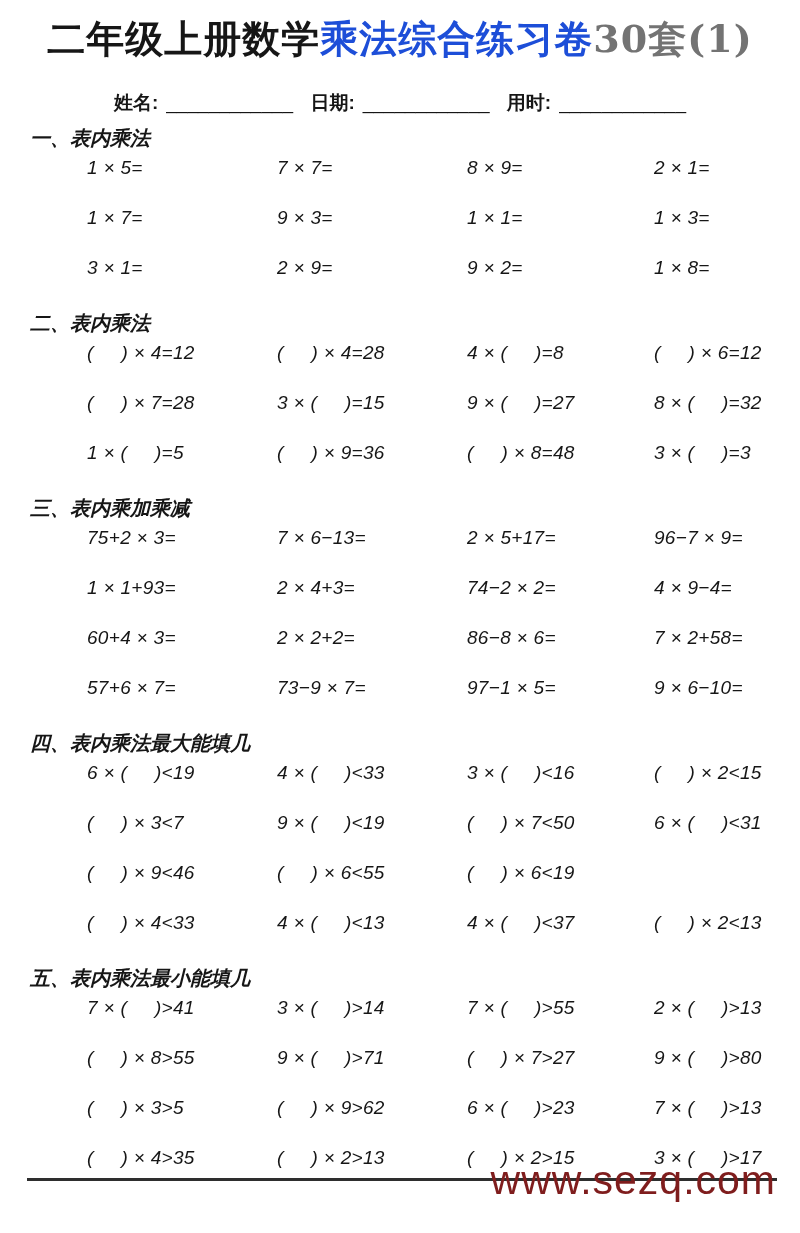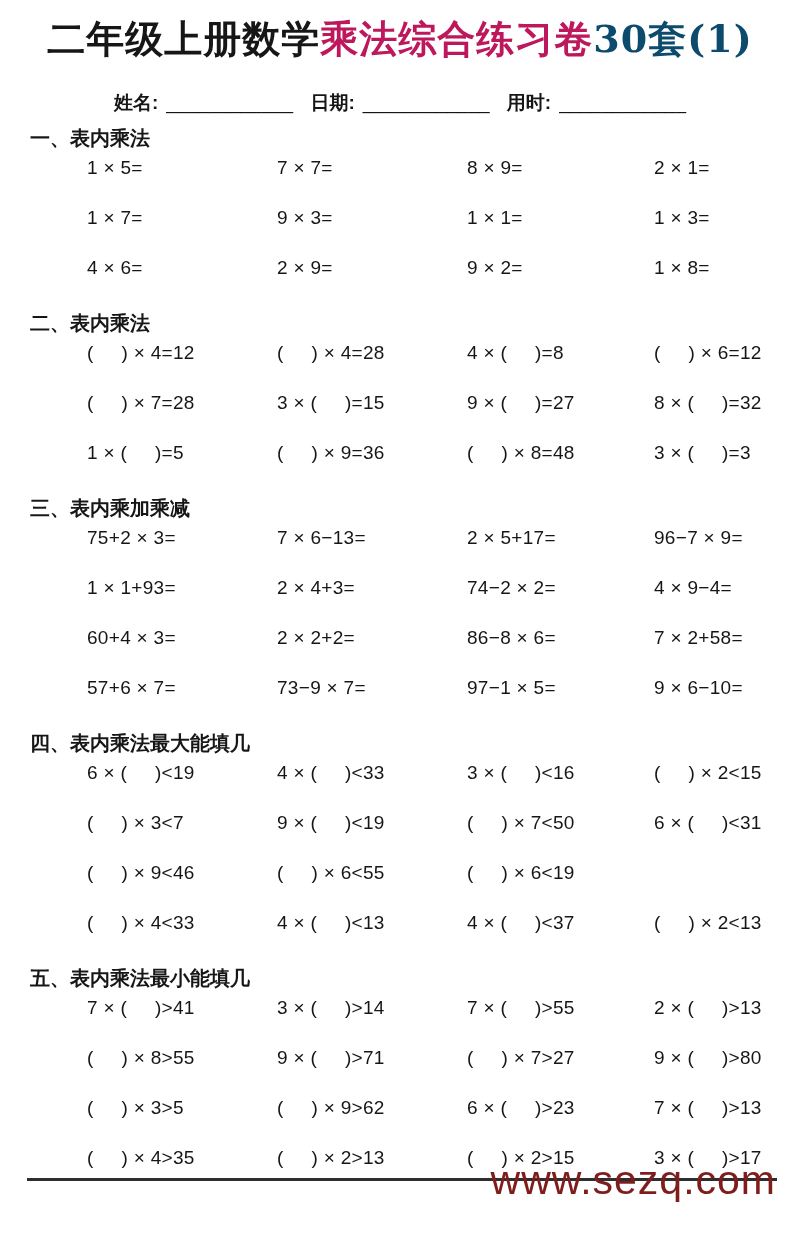--- a/index.html
+++ b/index.html
@@ -14,38 +14,38 @@
   .title{
     margin:16px 0 0 0;
     text-align:center;
     font-size:38px;
     font-weight:900;
     font-family:"DejaVu Serif","Liberation Serif",serif;
     letter-spacing:1px;
     line-height:46px;
     white-space:nowrap;
   }
-  .title .t-blue{color:#be185d;}
-  .title .t-red{color:#0c4a6e;}
+  .title .t-blue{color:#1d4ed8;}
+  .title .t-red{color:#737373;}
   .info{
     margin-top:28px;
     text-align:center;
     font-size:19px;
     font-weight:700;
     white-space:nowrap;
   }
   .info .lbl{margin-left:12px;}
   .info .lbl:first-child{margin-left:0;}
   .info .blank{
     font-weight:400;
     letter-spacing:0;
     margin-left:8px;
   }
   #sections{margin-top:10px;}
-  .sec{margin-top:5px;}
+  .sec{margin-top:5px;font-style:italic;}
   .sec:first-child{margin-top:0;}
   .heading{
     margin:0 0 6px 0;
     padding-left:30px;
     font-size:20px;
     font-weight:700;
     height:24px;
     line-height:24px;
   }
   .row{
@@ -90,21 +90,21 @@
   <span class="lbl">姓名:</span><span class="blank">____________</span>
   <span class="lbl">日期:</span><span class="blank">____________</span>
   <span class="lbl">用时:</span><span class="blank">____________</span>
 </div>
 
 <div id="sections">
     <section class="sec">
       <h2 class="heading">一、表内乘法</h2>
       <div class="row"><span class="cell">1 × 5=</span><span class="cell">7 × 7=</span><span class="cell">8 × 9=</span><span class="cell">2 × 1=</span></div>
       <div class="row"><span class="cell">1 × 7=</span><span class="cell">9 × 3=</span><span class="cell">1 × 1=</span><span class="cell">1 × 3=</span></div>
-      <div class="row"><span class="cell">4 × 6=</span><span class="cell">2 × 9=</span><span class="cell">9 × 2=</span><span class="cell">1 × 8=</span></div>
+      <div class="row"><span class="cell">3 × 1=</span><span class="cell">2 × 9=</span><span class="cell">9 × 2=</span><span class="cell">1 × 8=</span></div>
     </section>
     <section class="sec">
       <h2 class="heading">二、表内乘法</h2>
       <div class="row"><span class="cell">(     ) × 4=12</span><span class="cell">(     ) × 4=28</span><span class="cell">4 × (     )=8</span><span class="cell">(     ) × 6=12</span></div>
       <div class="row"><span class="cell">(     ) × 7=28</span><span class="cell">3 × (     )=15</span><span class="cell">9 × (     )=27</span><span class="cell">8 × (     )=32</span></div>
       <div class="row"><span class="cell">1 × (     )=5</span><span class="cell">(     ) × 9=36</span><span class="cell">(     ) × 8=48</span><span class="cell">3 × (     )=3</span></div>
     </section>
     <section class="sec">
       <h2 class="heading">三、表内乘加乘减</h2>
       <div class="row"><span class="cell">75+2 × 3=</span><span class="cell">7 × 6−13=</span><span class="cell">2 × 5+17=</span><span class="cell">96−7 × 9=</span></div>

